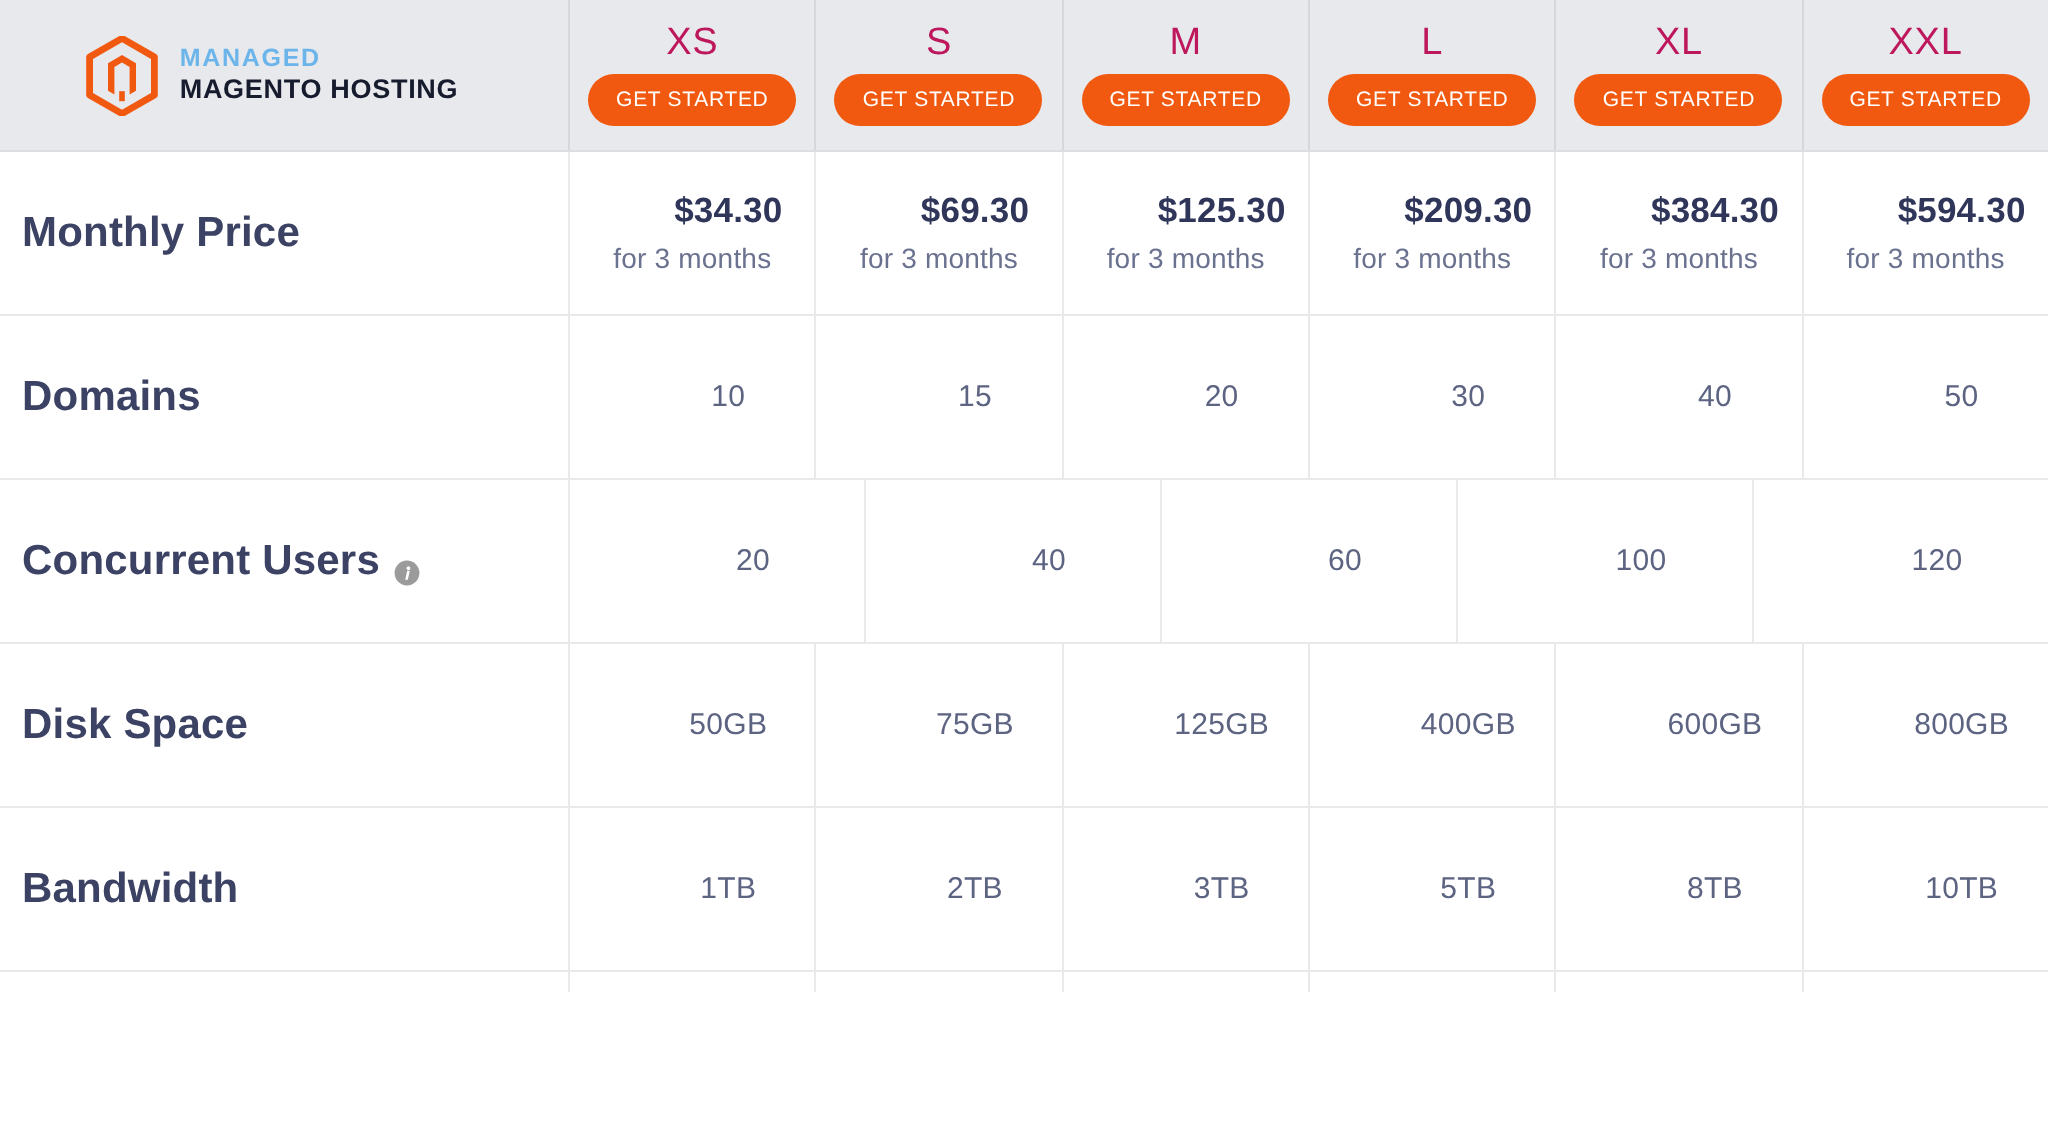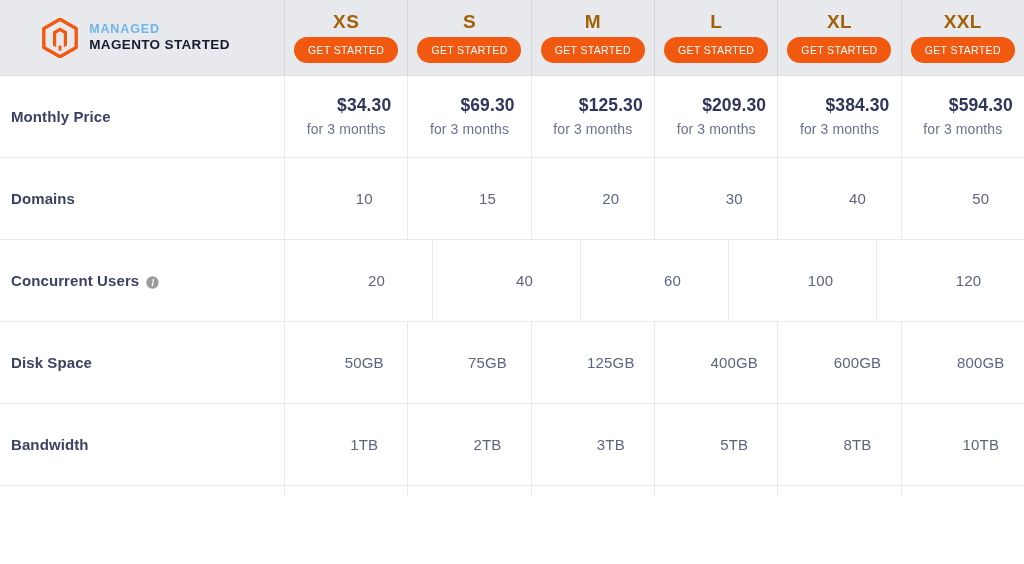--- a/index.html
+++ b/index.html
@@ -74,22 +74,22 @@
     align-items: center;
     justify-content: center;
     gap: 6px;
     border-right: 1px solid #d6d7dc;
     padding: 0 6px;
   }
   .plan-head:last-child { border-right: none; }
 
   .plan-name {
     font-size: 19px;
-    font-weight: bold;
-    color: #a16207;
+    font-weight: normal;
+    color: #be185d;
     letter-spacing: 0.4px;
     line-height: 1;
   }
 
   .cta-button {
     display: block;
     width: 100%;
     max-width: 104px;
     padding: 8px 4px 7px;
     background: #f0590f;
@@ -124,21 +124,21 @@
   .table-row:last-child { border-bottom: none; }
 
   .row-label {
     width: 285px;
     flex: 0 0 285px;
     display: flex;
     align-items: center;
     gap: 7px;
     padding-left: 11px;
     border-right: 1px solid #e9e9ec;
-    font-size: 15px;
+    font-size: 21px;
     font-weight: bold;
     color: #3b4263;
     letter-spacing: 0.1px;
   }
 
   .info-icon {
     width: 13px;
     height: 13px;
     flex: 0 0 13px;
     display: inline-block;
@@ -194,21 +194,21 @@
     <div class="brand-cell">
       <span class="brand-logo">
         <svg viewBox="0 0 36 40" width="36" height="40" xmlns="http://www.w3.org/2000/svg">
           <path d="M18 1.2 L34.2 10.5 L34.2 29.5 L18 38.8 L1.8 29.5 L1.8 10.5 Z" fill="none" stroke="#f0590f" stroke-width="3.4" stroke-linejoin="round"></path>
           <path d="M18 9.5 L25 13.6 L25 27.4 L21.8 29.2 L21.8 15.5 L18 13.3 L14.2 15.5 L14.2 29.2 L11 27.4 L11 13.6 Z" fill="#f0590f"></path>
           <rect x="16.6" y="27.6" width="2.8" height="5.0" fill="#f0590f"></rect>
         </svg>
       </span>
       <span class="brand-text">
         <span class="brand-managed">MANAGED</span>
-        <span class="brand-magento">MAGENTO STARTED</span>
+        <span class="brand-magento">MAGENTO HOSTING</span>
       </span>
     </div>
 
     <div class="plan-head">
       <span class="plan-name">XS</span>
       <button class="cta-button">GET STARTED</button>
     </div>
 
     <div class="plan-head">
       <span class="plan-name">S</span>

